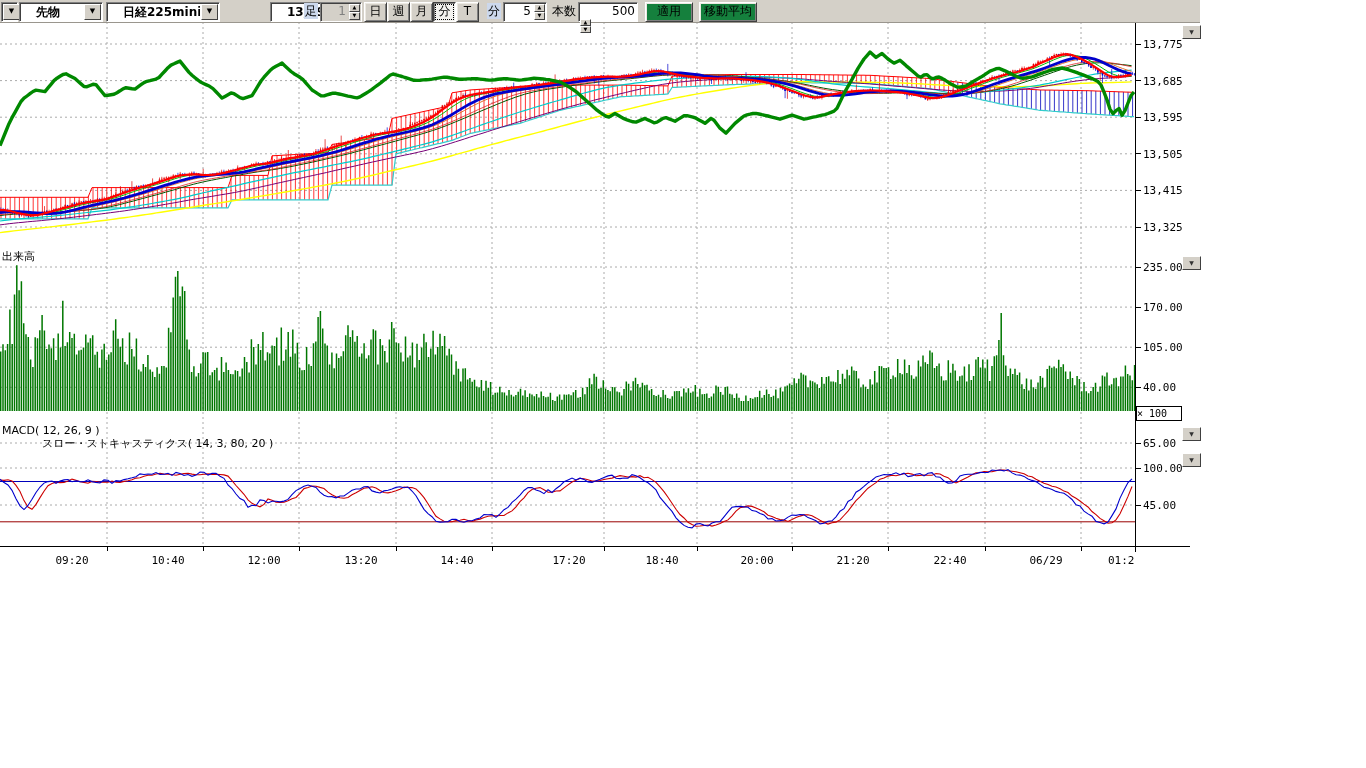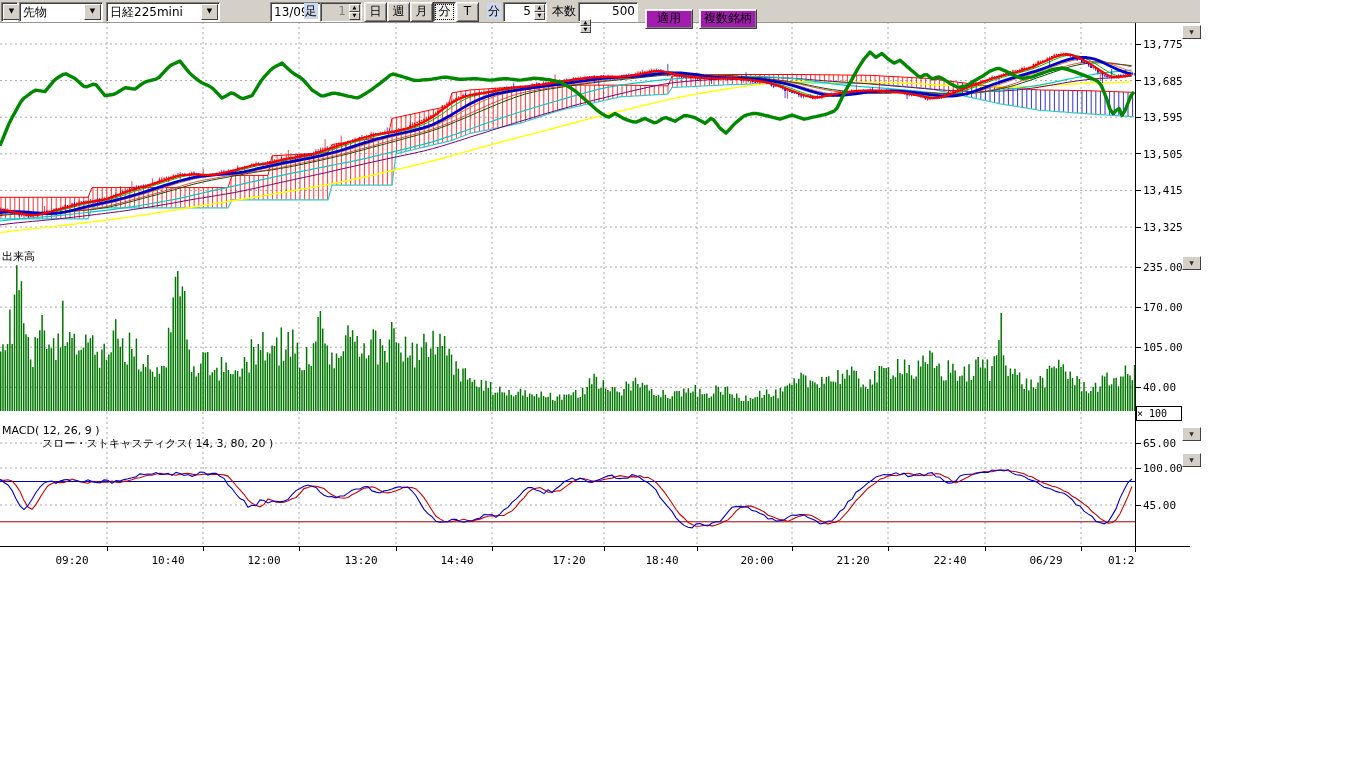--- a/index.html
+++ b/index.html
@@ -3,33 +3,33 @@
 <meta charset="utf-8">
 <style>
   html,body{margin:0;padding:0;background:#ffffff;}
   body{font-family:"DejaVu Sans","Liberation Sans",sans-serif;}
   #stage{position:relative;width:1366px;height:768px;background:#fff;overflow:hidden;}
   #app{position:absolute;left:0;top:0;width:1200px;height:580px;background:#fff;}
 
   
   #toolbar{position:absolute;left:0;top:0;width:1200px;height:22px;background:#d4d0c8;border-bottom:1px solid #9a968e;z-index:5;font-size:12px;}
   .combo{position:absolute;top:2px;height:18px;background:#fff;border:1px solid;border-color:#808080 #fff #fff #808080;box-shadow:inset 1px 1px 0 #404040;display:flex;align-items:center;}
-  .combo-text{flex:1;padding:0 3px;font-size:12px;line-height:16px;white-space:nowrap;overflow:hidden;}
+  .combo-text{flex:1;padding:0 16px;font-size:12px;line-height:16px;white-space:nowrap;overflow:hidden;font-weight:bold;}
   .combo-btn{width:15px;height:14px;margin:1px;background:#d4d0c8;border:1px solid;border-color:#fff #404040 #404040 #fff;font-size:7px;line-height:13px;text-align:center;color:#000;flex:none;}
   .tlabel{position:absolute;top:3px;height:16px;line-height:16px;font-size:12px;padding:0 1px;}
   .hl{background:#ccd8ec;}
   .spin{position:absolute;top:2px;height:18px;background:#fff;border:1px solid;border-color:#808080 #fff #fff #808080;box-shadow:inset 1px 1px 0 #404040;display:flex;}
   .spin-val{flex:1;text-align:right;padding:1px 2px 0 2px;font-size:12px;}
   .spin.disabled{background:#d4d0c8;}
   .spin.disabled .spin-val{color:#808080;}
   .spin-ud{width:11px;margin:1px;flex:none;display:flex;flex-direction:column;}
   .spin-ud div{flex:1;background:#d4d0c8;border:1px solid;border-color:#fff #404040 #404040 #fff;font-size:5px;line-height:5px;text-align:center;color:#000;}
   .tbtn{position:absolute;top:2px;width:21px;height:18px;background:#d4d0c8;border:1px solid;border-color:#fff #404040 #404040 #fff;box-shadow:inset 1px 1px 0 #ece9e2,inset -1px -1px 0 #808080;font-size:12px;text-align:center;line-height:17px;}
   .tbtn.pressed{background:#f3f2ef;border-color:#404040 #fff #fff #404040;box-shadow:inset 1px 1px 0 #808080;outline:1px dotted #000;outline-offset:-3px;}
-  .pushbtn{position:absolute;top:2px;height:18px;background:#a21caf;border:1px solid;border-color:#fff #404040 #404040 #fff;box-shadow:inset 1px 1px 0 #ece9e2,inset -1px -1px 0 #808080;font-size:12px;text-align:center;line-height:17px;margin-top:7px;}
+  .pushbtn{position:absolute;top:2px;height:18px;background:#15803d;border:1px solid;border-color:#fff #404040 #404040 #fff;box-shadow:inset 1px 1px 0 #ece9e2,inset -1px -1px 0 #808080;font-size:12px;text-align:center;line-height:17px;}
 
   
   #chart-region{position:absolute;left:0;top:0;width:1200px;height:580px;}
   .legend-line{position:absolute;left:2px;font-size:11px;color:#000;white-space:pre;pointer-events:none;font-family:"DejaVu Sans","Liberation Sans",sans-serif;}
   .panel-label{position:absolute;left:2px;font-size:11px;color:#000;white-space:pre;pointer-events:none;}
   #mult-box{position:absolute;left:1136px;top:406px;width:44px;height:13px;border:1px solid #000;background:#fff;font-size:10px;line-height:13px;text-align:left;font-family:"DejaVu Sans Mono","Liberation Mono",monospace;}
   .panel-menu{position:absolute;left:1182px;width:17px;height:12px;background:#d4d0c8;border:1px solid;border-color:#fff #404040 #404040 #fff;font-size:6px;line-height:11px;text-align:center;color:#333;}
 </style>
 </head>
 <body>
@@ -173,17 +173,17 @@
       <span class="tlabel" style="left:551px;">本数</span>
       <div class="spin" style="left:578px;width:58px;flex-direction:column;">
         <span class="spin-val">500</span>
         <span class="spin-ud">
             <div>▲</div>
             <div>▼</div>
           </span>
       </div>
 
       <div class="pushbtn" style="left:645px;width:46px;">適用</div>
-      <div class="pushbtn" style="left:683px;width:56px;left:699px;">複数銘柄</div>
+      <div class="pushbtn" style="left:683px;width:56px;left:699px;">移動平均</div>
     </div>
 
   </div>
 </div>
 
 </body></html>

